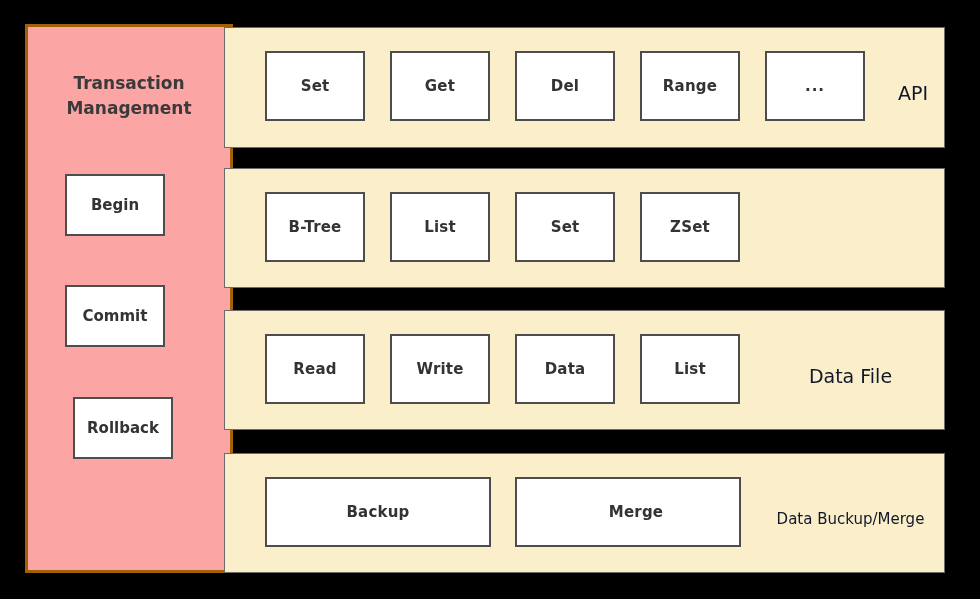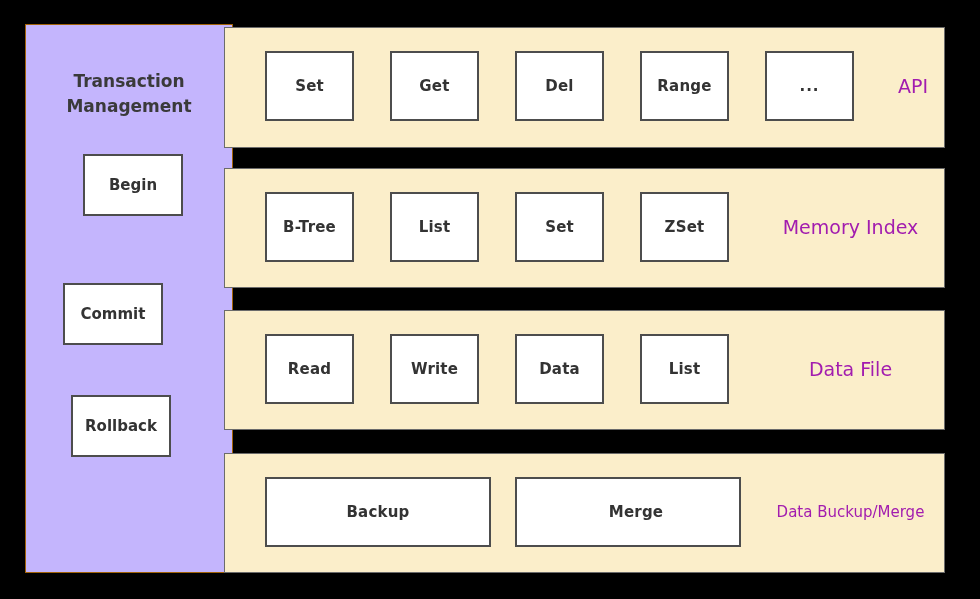--- a/index.html
+++ b/index.html
@@ -26,22 +26,22 @@
     background: #000000;
   }
 
   
   .sidebar {
     position: absolute;
     left: 25px;
     top: 24px;
     width: 208px;
     height: 549px;
-    background: #c4b5fd;
-    border: 1px solid #a16207;
+    background: #fca5a5;
+    border: 3px solid #a16207;
     box-sizing: border-box;
   }
   .sidebar-title {
     position: absolute;
     left: 0;
     top: 44px;
     width: 100%;
     text-align: center;
     font-size: 17px;
     font-weight: bold;
@@ -57,21 +57,21 @@
     background: #ffffff;
     border: 2px solid #4d4d4d;
     box-sizing: border-box;
     display: flex;
     align-items: center;
     justify-content: center;
     font-size: 15px;
     font-weight: bold;
     color: #333333;
   }
-  .sb-box-0 { top: 129px; margin-left: 20px; }
+  .sb-box-0 { top: 147px; }
   .sb-box-1 { top: 258px; }
   .sb-box-2 { top: 370px; margin-left: 8px; }
 
   
   .row {
     position: absolute;
     left: 224px;
     width: 721px;
     background: #fbeeca;
     border: 1px solid #6b6b6b;
@@ -90,41 +90,41 @@
     border: 2px solid #4d4d4d;
     box-sizing: border-box;
     display: flex;
     align-items: center;
     justify-content: center;
     font-size: 15px;
     font-weight: bold;
     color: #333333;
     letter-spacing: 0.2px;
   }
-  .cell-sm { width: 89px; }
+  .cell-sm { width: 100px; }
   .cell-lg { width: 226px; }
 
   .cell-c0 { left: 40px; }
   .cell-c1 { left: 165px; }
   .cell-c2 { left: 290px; }
   .cell-c3 { left: 415px; }
   .cell-c4 { left: 540px; }
 
   .cell-w0 { left: 40px; }
   .cell-w1 { left: 290px; padding-left: 16px; }
 
   .row-label {
     position: absolute;
-    top: 23px;
+    top: 30px;
     height: 70px;
     display: flex;
     align-items: center;
     font-size: 19px;
     font-weight: normal;
-    color: #a21caf;
+    color: #0f172a;
     white-space: nowrap;
   }
   .row-label-api    { left: 655px; width: 66px; justify-content: center; }
   .row-label-mem    { left: 530px; width: 191px; justify-content: center; }
   .row-label-file   { left: 530px; width: 191px; justify-content: center; }
   .row-label-backup { left: 530px; width: 191px; justify-content: center; font-size: 15px; }
 
   .dots {
     letter-spacing: 1px;
   }
@@ -176,21 +176,20 @@
     </div>
     <div class="cell cell-sm cell-c1">
       <span>List</span>
     </div>
     <div class="cell cell-sm cell-c2">
       <span>Set</span>
     </div>
     <div class="cell cell-sm cell-c3">
       <span>ZSet</span>
     </div>
-    <div class="row-label row-label-mem">Memory Index</div>
   </div>
 
   <div class="row row-2">
     <div class="cell cell-sm cell-c0">
       <span>Read</span>
     </div>
     <div class="cell cell-sm cell-c1">
       <span>Write</span>
     </div>
     <div class="cell cell-sm cell-c2">

